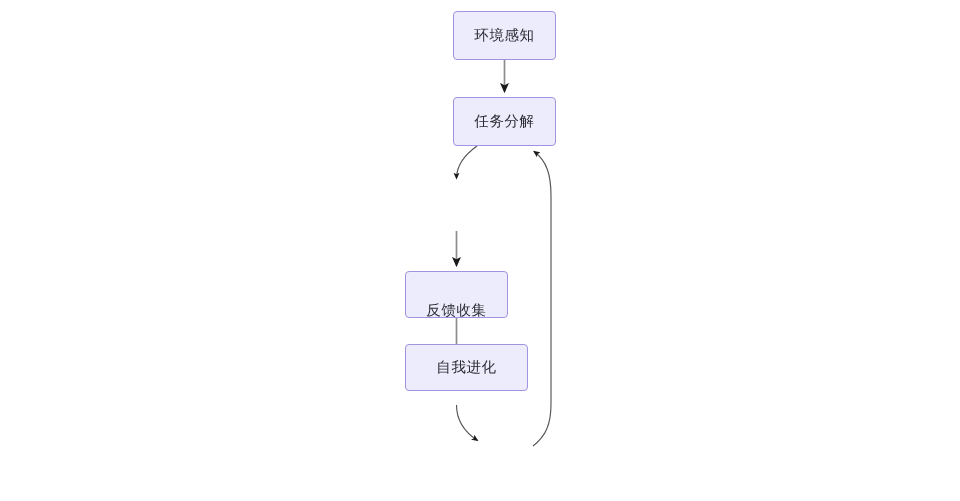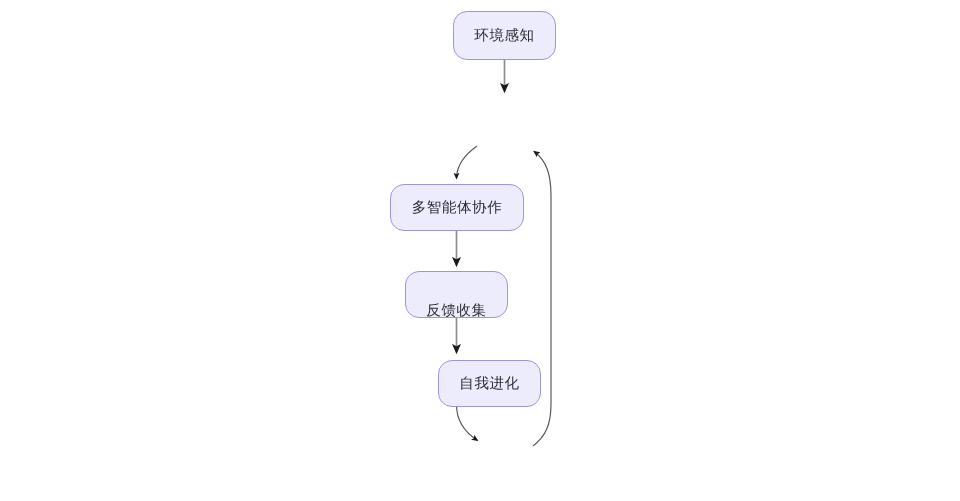--- a/index.html
+++ b/index.html
@@ -24,21 +24,21 @@
     left: 0;
     top: 0;
     width: 960px;
     height: 501px;
   }
   .node {
     position: absolute;
     box-sizing: border-box;
     background: #ececfc;
     border: 1px solid #a193e0;
-    border-radius: 14px;
+    border-radius: 4px;
     display: flex;
     align-items: center;
     justify-content: center;
     color: #2b2b33;
     font-size: 14.5px;
     letter-spacing: 0.6px;
     line-height: 1;
     white-space: nowrap;
   }
   .node-label {
@@ -70,27 +70,27 @@
 
     <path d="M 533 446 C 546 436, 551 424, 551 404
              L 551 196
              C 551 175, 547 161, 534 151.5" fill="none" stroke="#555555" stroke-width="1.15" marker-end="url(#arrow)"></path>
   </svg>
 
   <div class="node" style="left:453px; top:11px; width:103px; height:49px;">
     <span class="node-label">环境感知</span>
   </div>
 
+  <div class="node" style="left:453px; top:97px; width:103px; height:49px;">
+    <span class="node-label">任务分解</span>
+  </div>
 
-  <div class="node" style="left:390px; top:184px; width:134px; height:47px;">
-    <span class="node-label">多智能体协作</span>
-  </div>
 
   <div class="node" style="left:405px; top:271px; width:103px; height:47px;align-items:flex-end;">
     <span class="node-label">反馈收集</span>
   </div>
 
-  <div class="node" style="left:405px; top:360px; width:103px; height:47px;margin-left:33px;">
+  <div class="node" style="left:405px; top:344px; width:123px; height:47px;">
     <span class="node-label">自我进化</span>
   </div>
 
 
 </div>
 
 </body></html>

